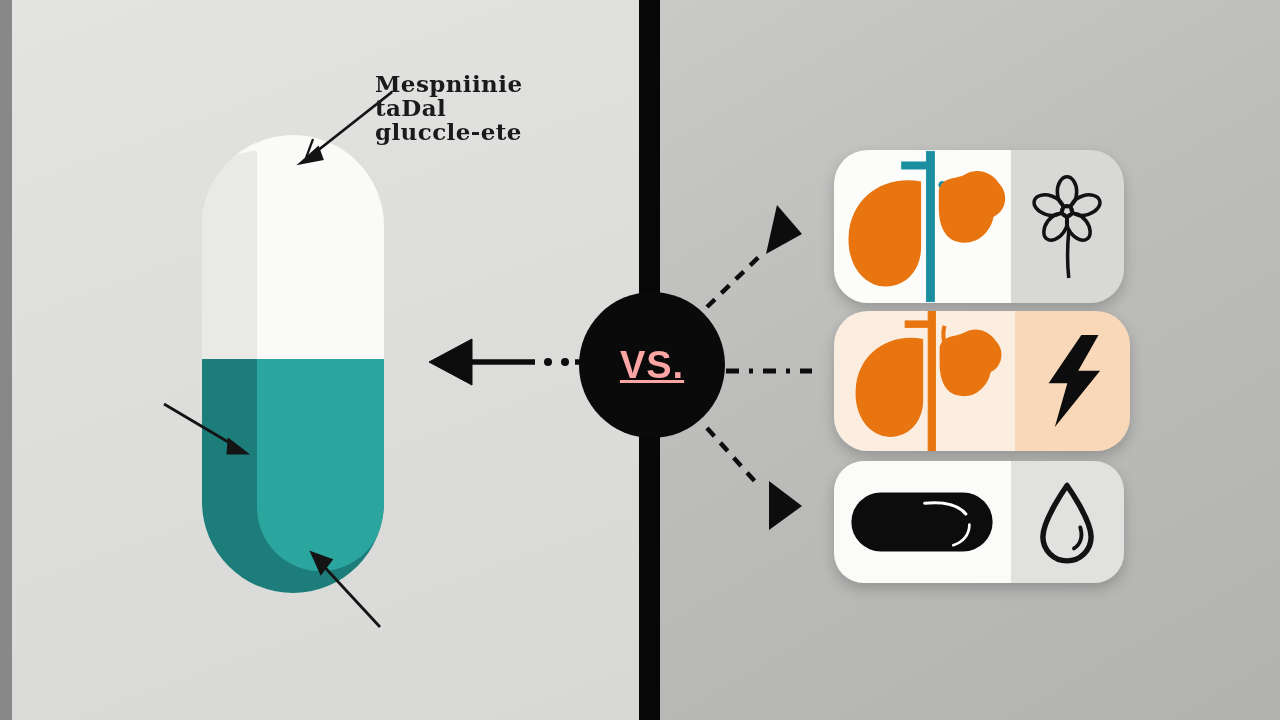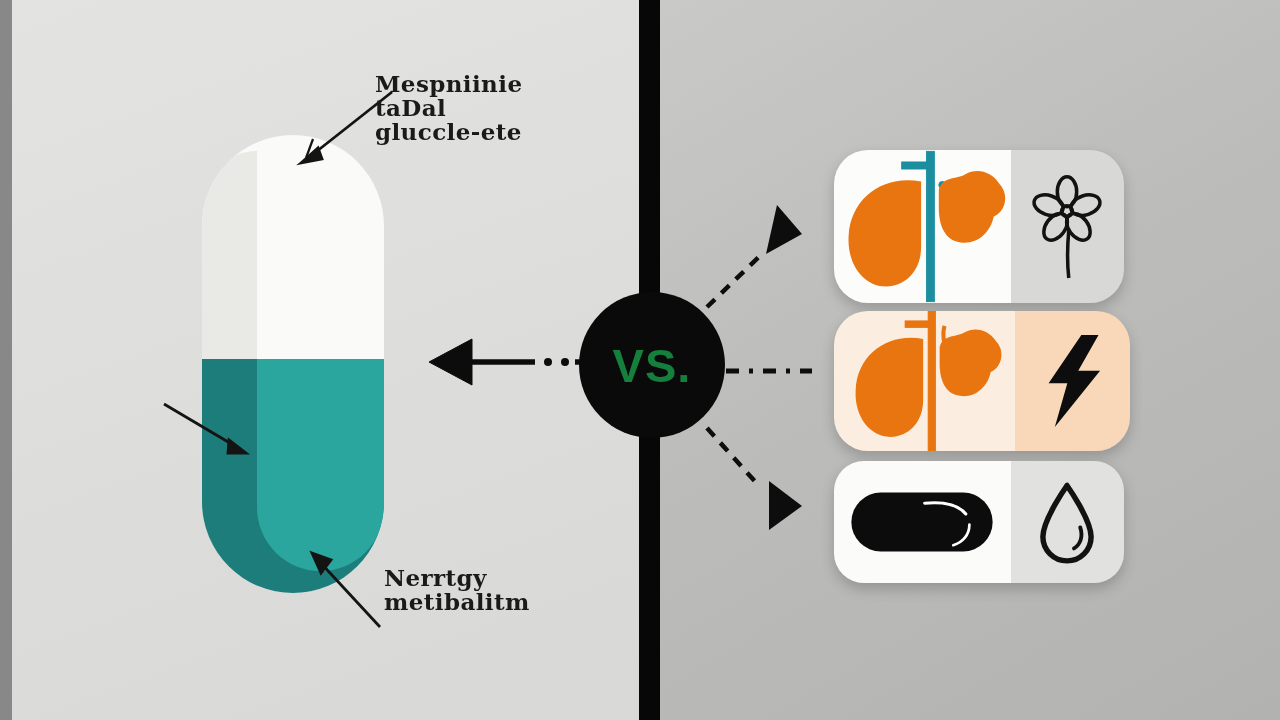--- a/index.html
+++ b/index.html
@@ -26,22 +26,22 @@
   .note{position:absolute;color:#1a1a1a;font-weight:700;font-size:23px;
         line-height:1.05;letter-spacing:.4px;}
   .note-top{left:363px;top:72px;}
   .note-side{left:82px;top:334px;}
   .note-bottom{left:372px;top:566px;}
 
   
   .vs-circle{position:absolute;left:567px;top:292px;width:146px;height:146px;
              border-radius:50%;background:#0a0a0a;display:flex;align-items:center;
              justify-content:center;}
-  .vs-text{color:#15803d;font-family:"Liberation Sans",sans-serif;font-weight:700;
-           font-size:47px;letter-spacing:1px;}
+  .vs-text{color:#fca5a5;font-family:"Liberation Sans",sans-serif;font-weight:700;
+           font-size:38px;letter-spacing:1px;text-decoration:underline;}
 
   
   .arrows{position:absolute;left:0;top:0;width:1280px;height:720px;pointer-events:none;}
 
   
   .card{position:absolute;display:flex;overflow:hidden;
         box-shadow:0 6px 14px rgba(0,0,0,.20);}
   .card-1{left:822px;top:150px;width:290px;height:153px;border-radius:34px;}
   .card-2{left:822px;top:311px;width:296px;height:140px;border-radius:34px;}
   .card-3{left:822px;top:461px;width:290px;height:122px;border-radius:30px;}
@@ -111,24 +111,20 @@
       <line x1="695" y1="428" x2="748" y2="487" stroke-width="4.5" stroke-dasharray="11 9"></line>
       <polygon points="790,506 757,481 757,530" stroke="none"></polygon>
     </g>
   </svg>
 
   <div class="note note-top">
     <div>Mespniinie</div>
     <div>taDal</div>
     <div>gluccle-ete</div>
   </div>
-  <div class="note note-bottom">
-    <div>Nerrtgy</div>
-    <div>metibalitm</div>
-  </div>
 
   <div class="vs-circle">
     <span class="vs-text">VS.</span>
   </div>
 
   <div class="card card-1">
     <div class="half half-l c1l">
       <svg width="168" height="153" viewBox="0 0 190 170">
         <rect class="tube-teal" x="100" y="0" width="9" height="170" stroke="none"></rect>
         <rect class="tube-teal" x="72" y="12" width="34" height="8" stroke="none"></rect>

